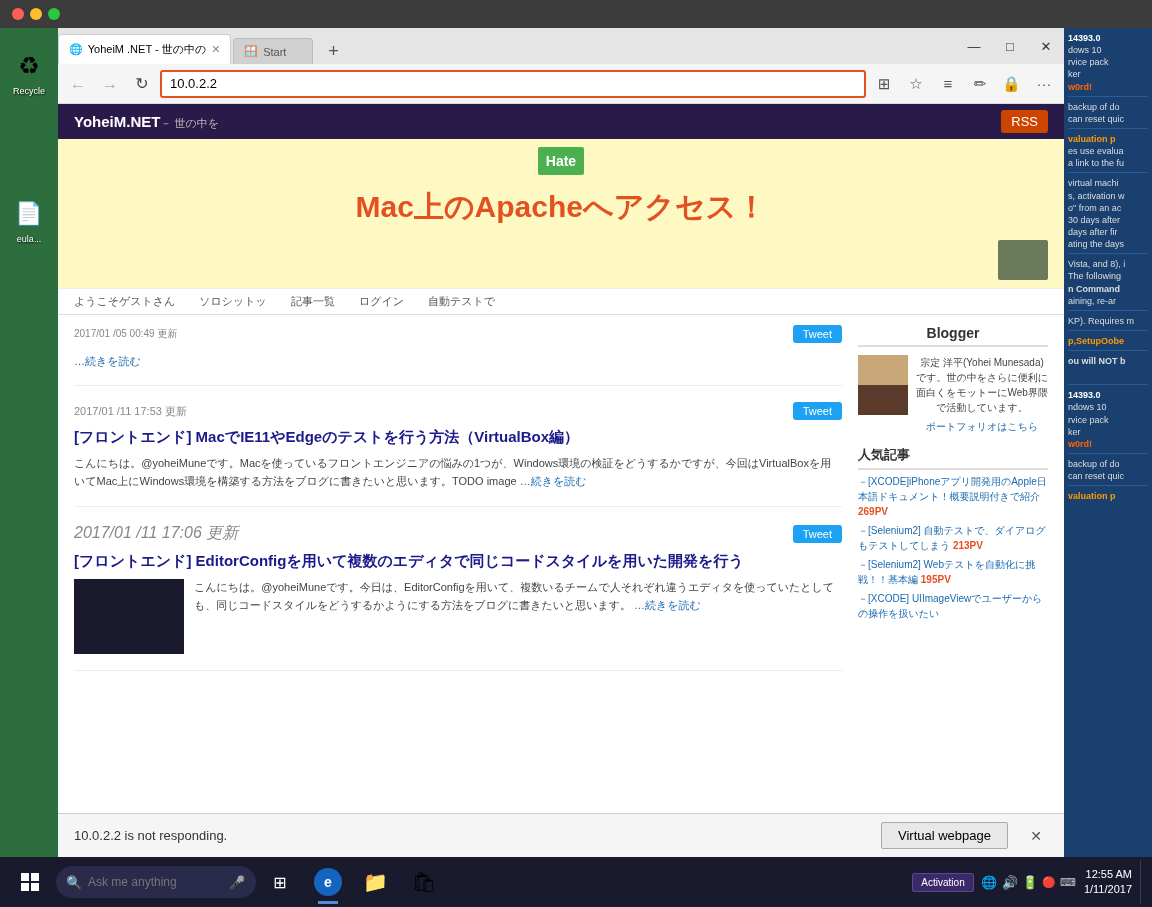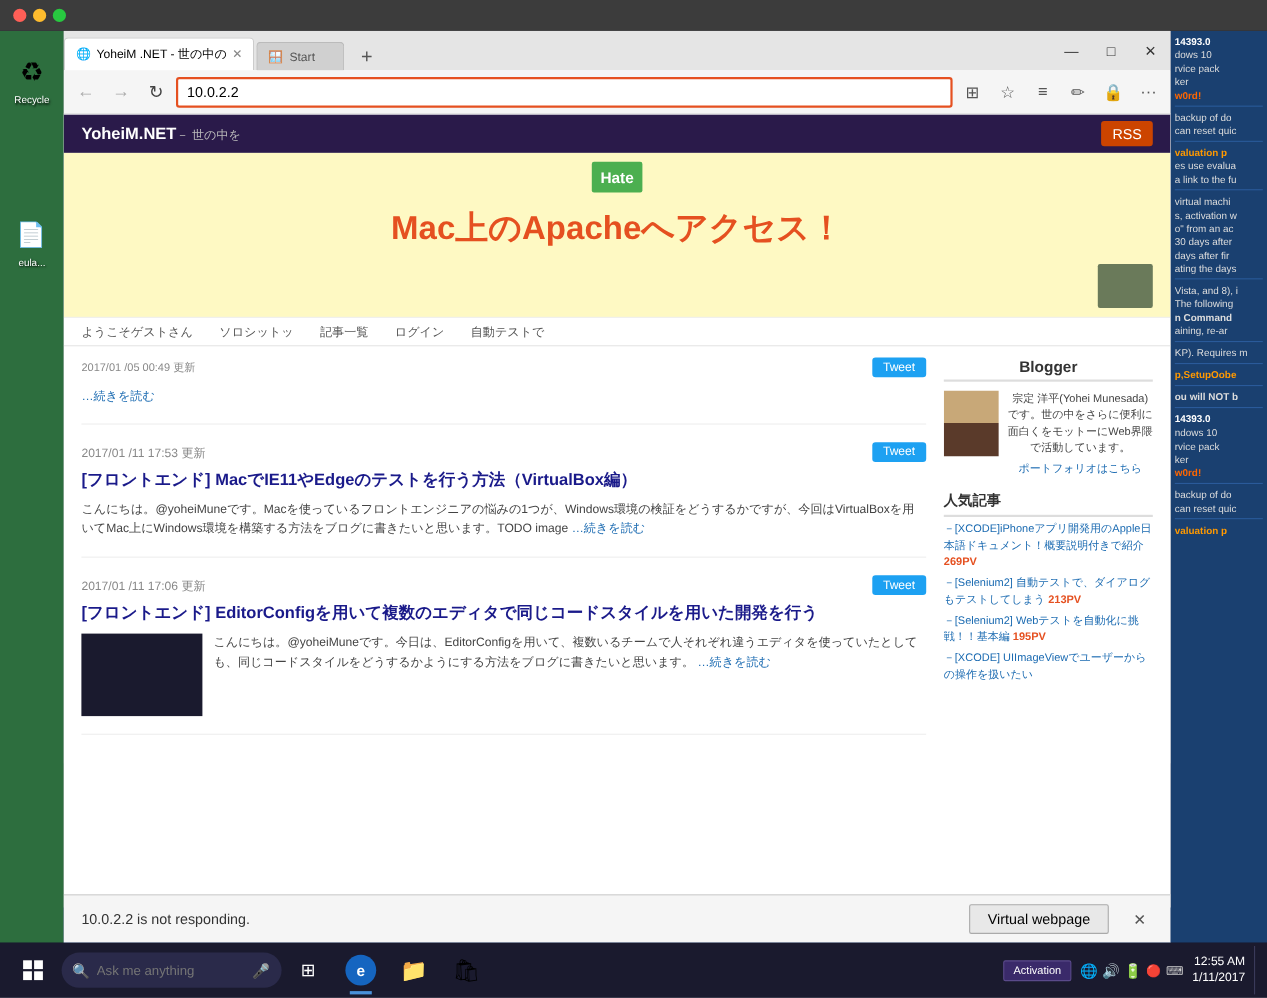--- a/index.html
+++ b/index.html
@@ -59,21 +59,21 @@
     <div>The following</div>
     <div style="font-weight:bold;">n Command</div>
     <div>aining, re-ar</div>
   </div>
   <div style="margin-bottom:4px;border-bottom:1px solid #2a5a9a;padding-bottom:3px;">
     <div>KP). Requires m</div>
   </div>
   <div style="margin-bottom:4px;border-bottom:1px solid #2a5a9a;padding-bottom:3px;">
     <div style="font-weight:bold;color:#ff9900;">p,SetupOobe</div>
   </div>
-  <div style="margin-bottom:4px;border-bottom:1px solid #2a5a9a;padding-bottom:3px;">
+  <div style="margin-bottom:4px;border-bottom:1px solid #2a5a9a;padding-bottom:17px;">
     <div style="font-weight:bold;">ou will NOT b</div>
   </div>
   <div style="margin-bottom:4px;border-bottom:1px solid #2a5a9a;padding-bottom:3px;">
     <div style="font-weight:bold;color:#fff;">14393.0</div>
     <div>ndows 10</div>
     <div>rvice pack</div>
     <div>ker</div>
     <div style="color:#ff6600;font-weight:bold;">w0rd!</div>
   </div>
   <div style="margin-bottom:4px;border-bottom:1px solid #2a5a9a;padding-bottom:3px;">
@@ -170,21 +170,21 @@
           </div>
           <h3 style="font-size:15px;font-weight:bold;color:#1a1a8a;margin-bottom:8px;line-height:1.4;">[フロントエンド] MacでIE11やEdgeのテストを行う方法（VirtualBox編）</h3>
           <p style="font-size:11px;color:#444;line-height:1.6;">
             <span>こんにちは。@yoheiMuneです。Macを使っているフロントエンジニアの悩みの1つが、Windows環境の検証をどうするかですが、今回はVirtualBoxを用いてMac上にWindows環境を構築する方法をブログに書きたいと思います。TODO image</span>
             <a style="color:#1a6ab1;cursor:pointer;">…続きを読む</a>
           </p>
         </div>
 
         <div style="margin-bottom:16px;padding-bottom:16px;border-bottom:1px solid #eee;">
           <div style="display:flex;align-items:center;justify-content:space-between;margin-bottom:6px;">
-            <span style="font-size:11px;color:#888;">2017/01 /11 17:06 更新</span>
+            <span style="font-size:16px;color:#888;font-style:italic;">2017/01 /11 17:06 更新</span>
             <button style="background:#1da1f2;color:white;border:none;padding:3px 10px;border-radius:3px;font-size:11px;cursor:pointer;">Tweet</button>
           </div>
           <h3 style="font-size:15px;font-weight:bold;color:#1a1a8a;margin-bottom:8px;line-height:1.4;">[フロントエンド] EditorConfigを用いて複数のエディタで同じコードスタイルを用いた開発を行う</h3>
           <div style="display:flex;gap:10px;">
             <div style="width:110px;height:75px;background:#1a1a2e;flex-shrink:0;"></div>
             <p style="font-size:11px;color:#444;line-height:1.6;">
               <span>こんにちは。@yoheiMuneです。今日は、EditorConfigを用いて、複数いるチームで人それぞれ違うエディタを使っていたとしても、同じコードスタイルをどうするかようにする方法をブログに書きたいと思います。</span>
               <a style="color:#1a6ab1;cursor:pointer;">…続きを読む</a>
             </p>
           </div>

